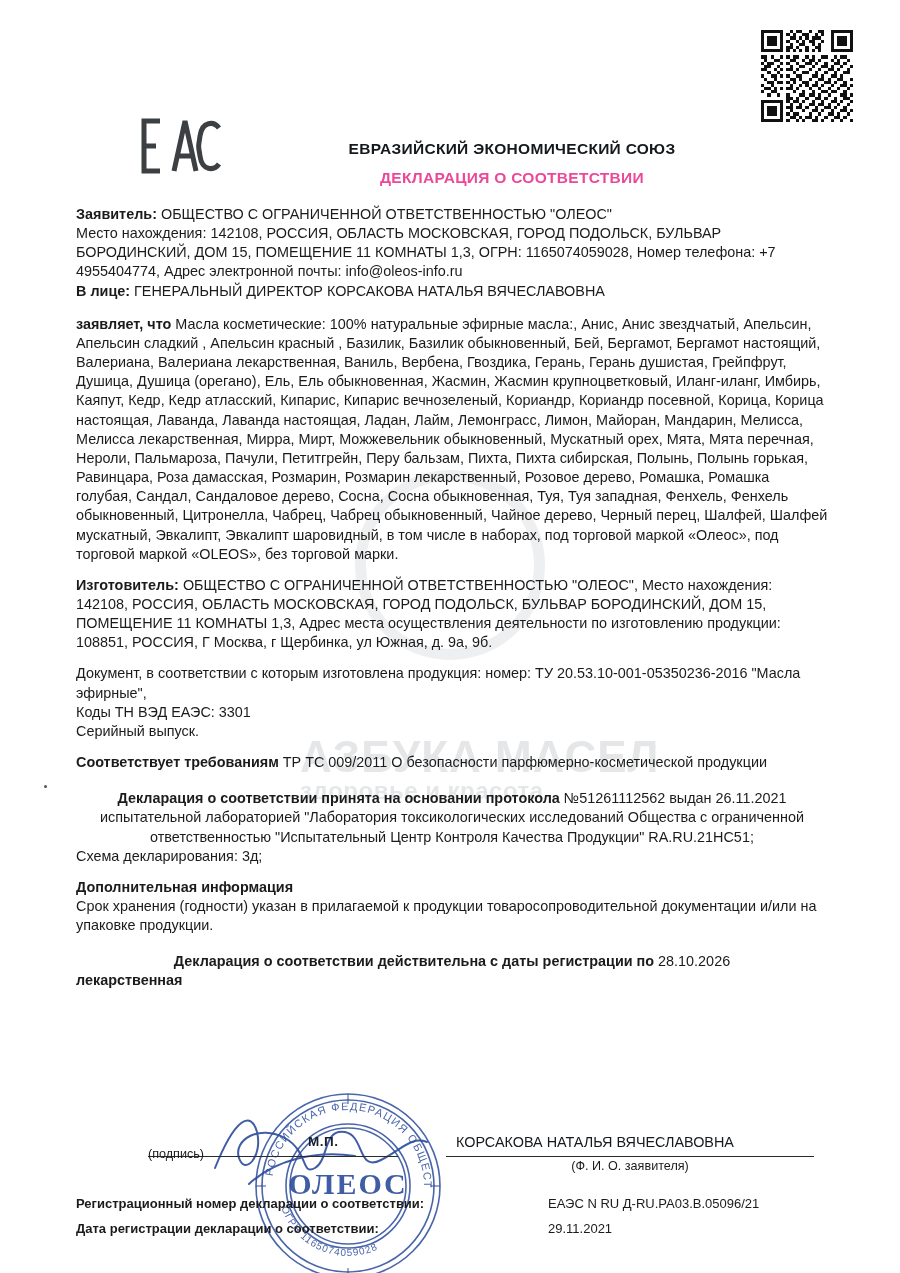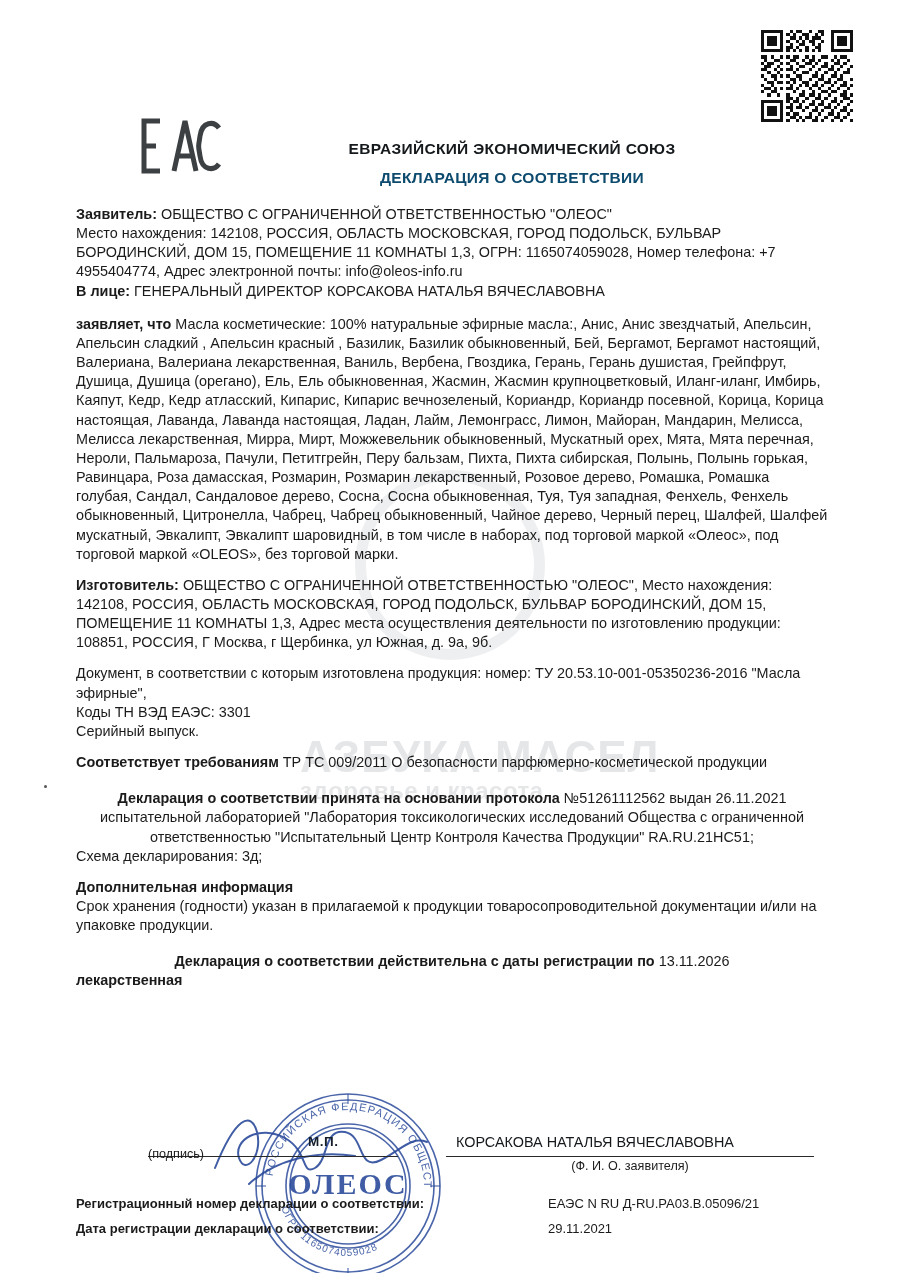--- a/index.html
+++ b/index.html
@@ -52,21 +52,21 @@
     font-size: 15.5px;
     font-weight: bold;
     letter-spacing: 0.3px;
     color: #15191c;
   }
   .title-sub {
     margin-top: 11px;
     font-size: 15.5px;
     font-weight: bold;
     letter-spacing: 0.3px;
-    color: #0c4a6e;
+    color: #ec4899;
   }
 
   
   .body-block {
     position: absolute;
     left: 76px;
     top: 205px;
     width: 752px;
     font-size: 14.4px;
     line-height: 1.33;
@@ -520,21 +520,21 @@
     </p>
     <p class="p">Схема декларирования: 3д;</p>
 
     <p class="p gap-s">
       <b>Дополнительная информация</b>
     </p>
     <p class="p">Срок хранения (годности) указан в прилагаемой к продукции товаросопроводительной документации и/или на упаковке продукции.</p>
 
     <p class="p gap-l">
       <b>Декларация о соответствии действительна с даты регистрации по</b>
-      <span>13.11.2026</span>
+      <span>28.10.2026</span>
     </p>
     <p class="p">
       <b>лекарственная</b>
     </p>
   </div>
 
   <div class="stamp">
     <svg viewBox="0 0 196 196" width="196" height="196">
       <g fill="none" stroke="#2b4b9b" stroke-width="1.6" opacity="0.85">
         <circle cx="98" cy="98" r="92"></circle>

